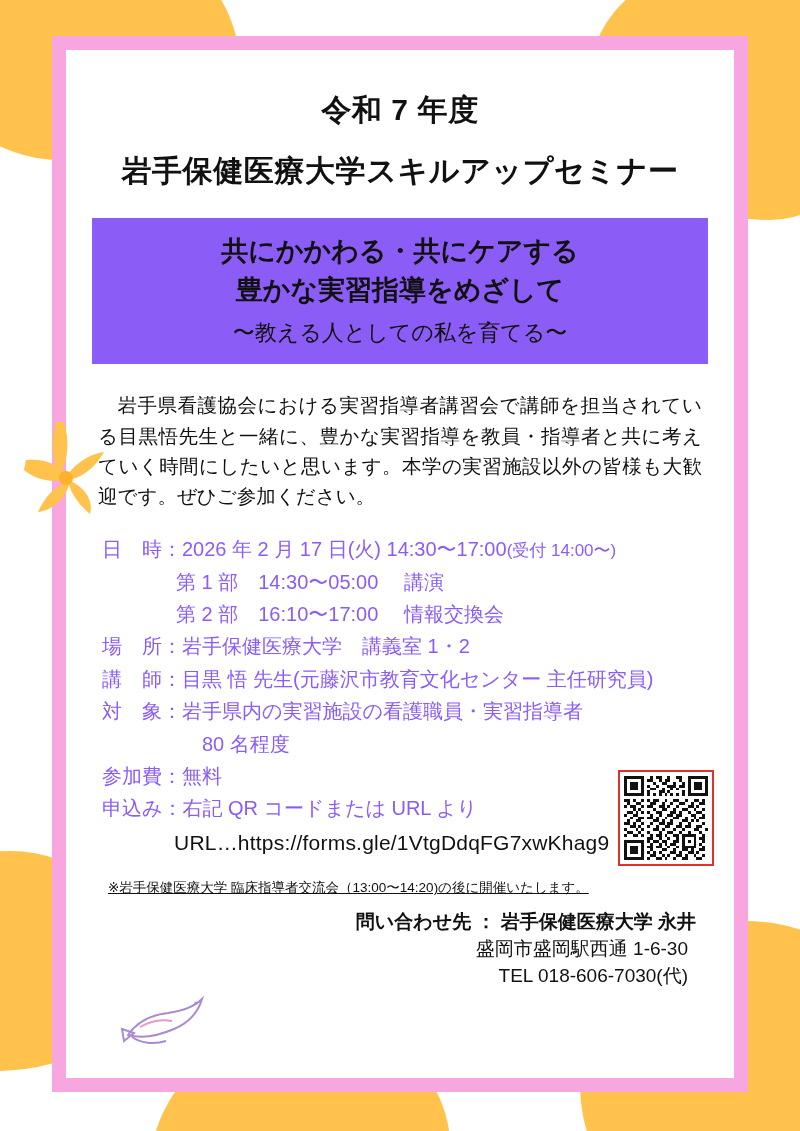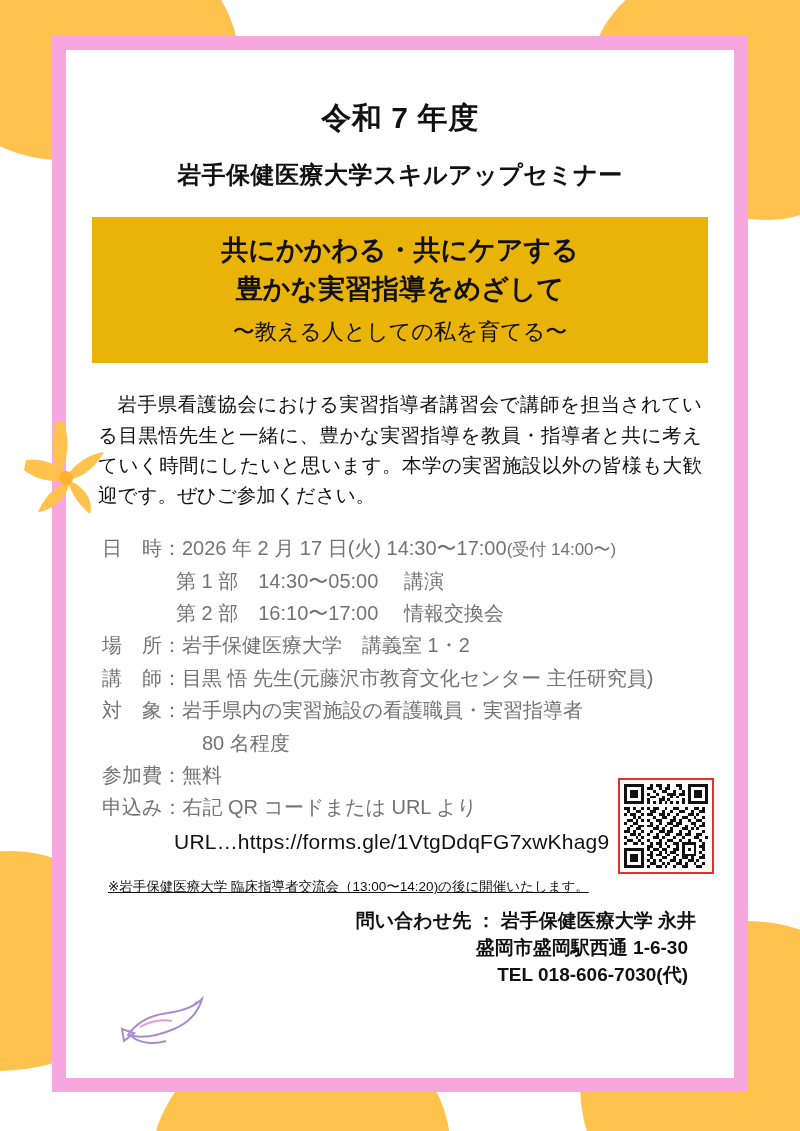--- a/index.html
+++ b/index.html
@@ -80,46 +80,46 @@
     top: 50px;
     width: 668px;
     height: 1028px;
     background: #ffffff;
     z-index: 2;
   }
 
   .content {
     position: absolute;
     left: 66px;
-    top: 52px;
+    top: 44px;
     width: 668px;
     height: 1028px;
     z-index: 4;
     box-sizing: border-box;
     padding: 8px;
   }
 
   .title-line {
     text-align: center;
     font-weight: bold;
     color: #111;
     letter-spacing: 0.02em;
   }
   .title1 {
     font-size: 30px;
     margin-top: 38px;
   }
   .title2 {
-    font-size: 24px;
+    font-size: 30px;
     margin-top: 20px;
   }
 
   .theme-box {
     margin: 26px 18px 7px 18px;
-    background: #eab308;
+    background: #8b5cf6;
     padding: 14px 10px 16px 10px;
     text-align: center;
   }
   .theme1, .theme2 {
     font-size: 27px;
     font-weight: bold;
     color: #111;
     line-height: 1.45;
   }
   .theme3 {
@@ -132,21 +132,21 @@
     margin: 26px 24px 0 24px;
     font-size: 19.5px;
     line-height: 1.55;
     color: #111;
     text-align: justify;
     text-indent: 1em;
   }
 
   .details {
     margin: 22px 0 0 28px;
-    color: #737373;
+    color: #8b5cf6;
   }
   .row {
     font-size: 20px;
     line-height: 1.62;
     white-space: nowrap;
   }
   .lbl {
     display: inline-block;
   }
   .indent-1 { padding-left: 74px; }
@@ -182,21 +182,21 @@
   }
 
   .contact {
     margin: 12px 30px 0 16px;
     text-align: right;
     font-size: 19px;
     line-height: 1.42;
     color: #111;
   }
   .contact .c1 { font-weight: bold; }
-  .contact .c2, .contact .c3 { padding-right: 8px; font-weight: bold; }
+  .contact .c2, .contact .c3 { padding-right: 8px; }
 
   .bird {
     position: absolute;
     left: 110px;
     bottom: 74px;
     width: 110px;
     height: 80px;
     z-index: 5;
   }
 </style>

